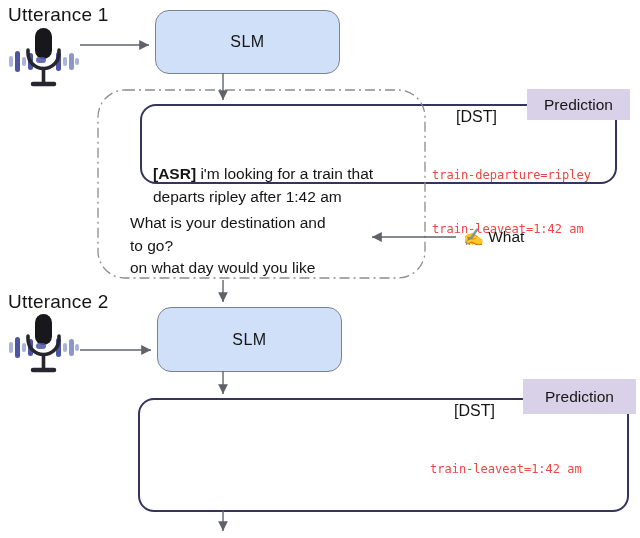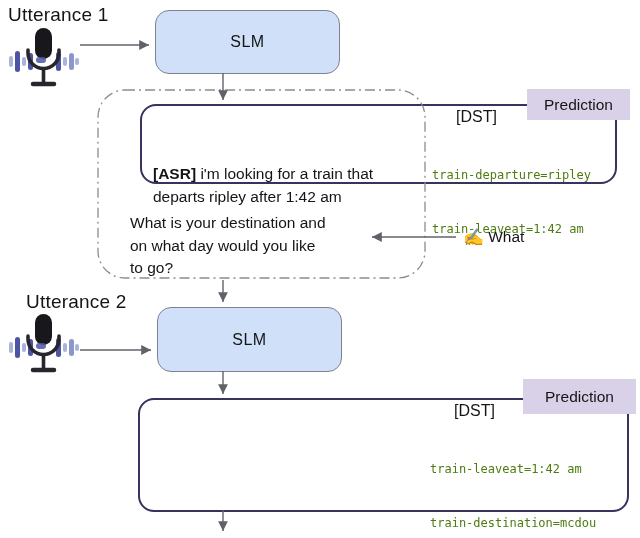--- a/index.html
+++ b/index.html
@@ -15,21 +15,21 @@
     font-size:16px;letter-spacing:.5px;z-index:1;
   }
   .pred-box{
     background:#ffffff;border:2.5px solid #34345e;border-radius:16px;z-index:1;
   }
   .asr-text{font-size:15.5px;line-height:23px;z-index:3;}
   .asr-text .tag{font-weight:bold;}
   .dst-tag{font-size:16px;z-index:3;margin-left:24px;}
   .dst-lines{
     font-family:"DejaVu Sans Mono",monospace;font-size:12px;line-height:18px;
-    color:#4d7c0f;white-space:pre;z-index:3;
+    color:#ef4444;white-space:pre;z-index:3;
   }
   .pred-label{
     background:#d8d1e8;font-size:15.5px;display:flex;align-items:center;
     justify-content:center;z-index:4;text-align:center;
   }
   .question{font-size:15.5px;line-height:22.5px;z-index:3;}
   .agent{display:flex;align-items:center;gap:4px;font-size:15.5px;z-index:3;}
   .agent .glyph{font-size:17px;line-height:1;}
   #connectors{position:absolute;left:0;top:0;z-index:2;pointer-events:none;}
   .mic{z-index:1;}
@@ -75,30 +75,30 @@
   <div class="abs dst-tag" style="left:432px;top:108px;">[DST]</div>
   <div class="abs dst-lines" style="left:432px;top:130px;">
     <div>train-departure=ripley</div>
     <div>train-leaveat=1:42 am</div>
   </div>
 
   <div class="abs pred-label" style="left:527px;top:89px;width:103px;height:31px;">Prediction</div>
 
   <div class="abs question" style="left:130px;top:199px;margin-top:13px;">
     <div>What is your destination and</div>
+    <div>to go?</div>
     <div>on what day would you like</div>
-    <div>to go?</div>
   </div>
 
   <div class="abs agent" style="left:463px;top:228px;">
     <span class="glyph">✍</span>
     <span>What</span>
   </div>
 
-  <div class="abs utt-label" style="left:8px;top:291px;margin-left:18px;">Utterance 2</div>
+  <div class="abs utt-label" style="left:8px;top:291px;">Utterance 2</div>
 
   <svg class="abs mic" style="left:8px;top:312px;" width="72" height="68" viewBox="0 0 72 68">
     <g>
       <rect x="1" y="30" width="4" height="11" rx="2" fill="#aab3da"></rect>
       <rect x="7" y="25" width="5" height="21" rx="2.5" fill="#4d55a3"></rect>
       <rect x="14" y="31" width="4" height="9" rx="2" fill="#aab3da"></rect>
       <rect x="20" y="27" width="5" height="17" rx="2.5" fill="#4d55a3"></rect>
       <rect x="48" y="26" width="5" height="19" rx="2.5" fill="#4d55a3"></rect>
       <rect x="55" y="31" width="4" height="9" rx="2" fill="#aab3da"></rect>
       <rect x="61" y="27" width="5" height="17" rx="2.5" fill="#8d96c9"></rect>
@@ -116,21 +116,20 @@
   <div class="abs slm-box" style="left:157px;top:307px;width:183px;height:63px;">
     <span>SLM</span>
   </div>
 
   <div class="abs pred-box" style="left:138px;top:398px;width:487px;height:110px;"></div>
 
 
   <div class="abs dst-tag" style="left:430px;top:402px;">[DST]</div>
   <div class="abs dst-lines" style="left:430px;top:424px;">
     <div>train-leaveat=1:42 am</div>
-    <div>train-destination=mcdou</div>
     
     
   </div>
 
   <div class="abs pred-label" style="left:523px;top:379px;width:113px;height:35px;">Prediction</div>
 
   <svg id="connectors" width="640" height="538" viewBox="0 0 640 538">
     <defs>
       <marker id="arw" markerWidth="9" markerHeight="8" refX="7" refY="3.5" orient="auto">
         <path d="M0,0 L7,3.5 L0,7 Z" fill="#5f6368"></path>

